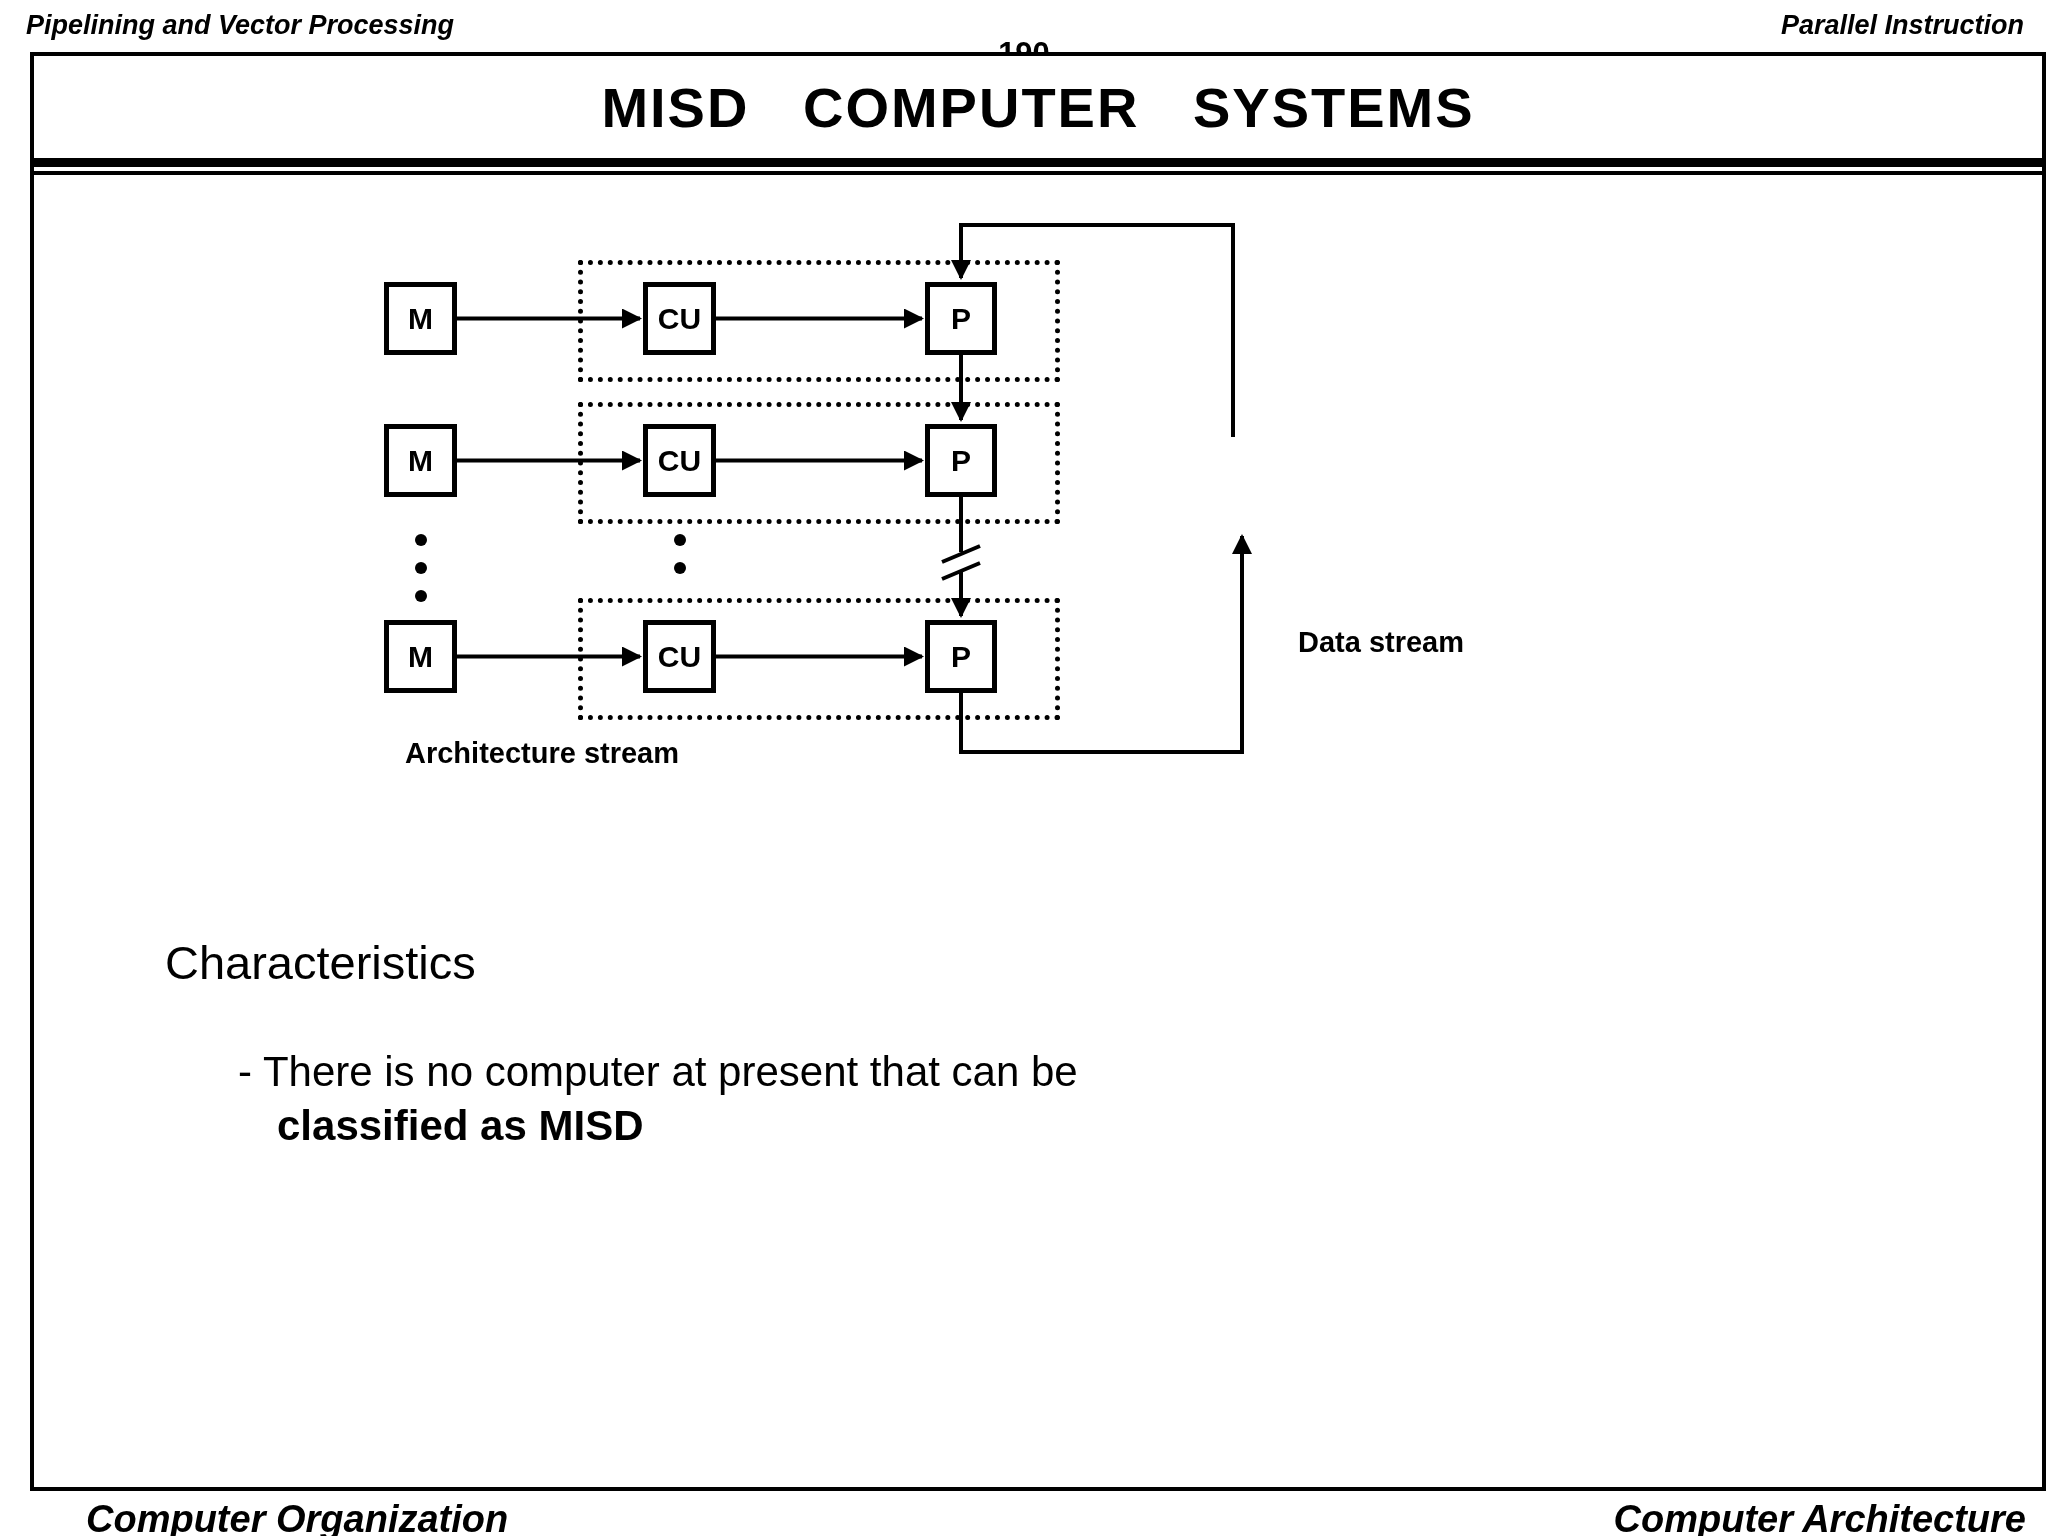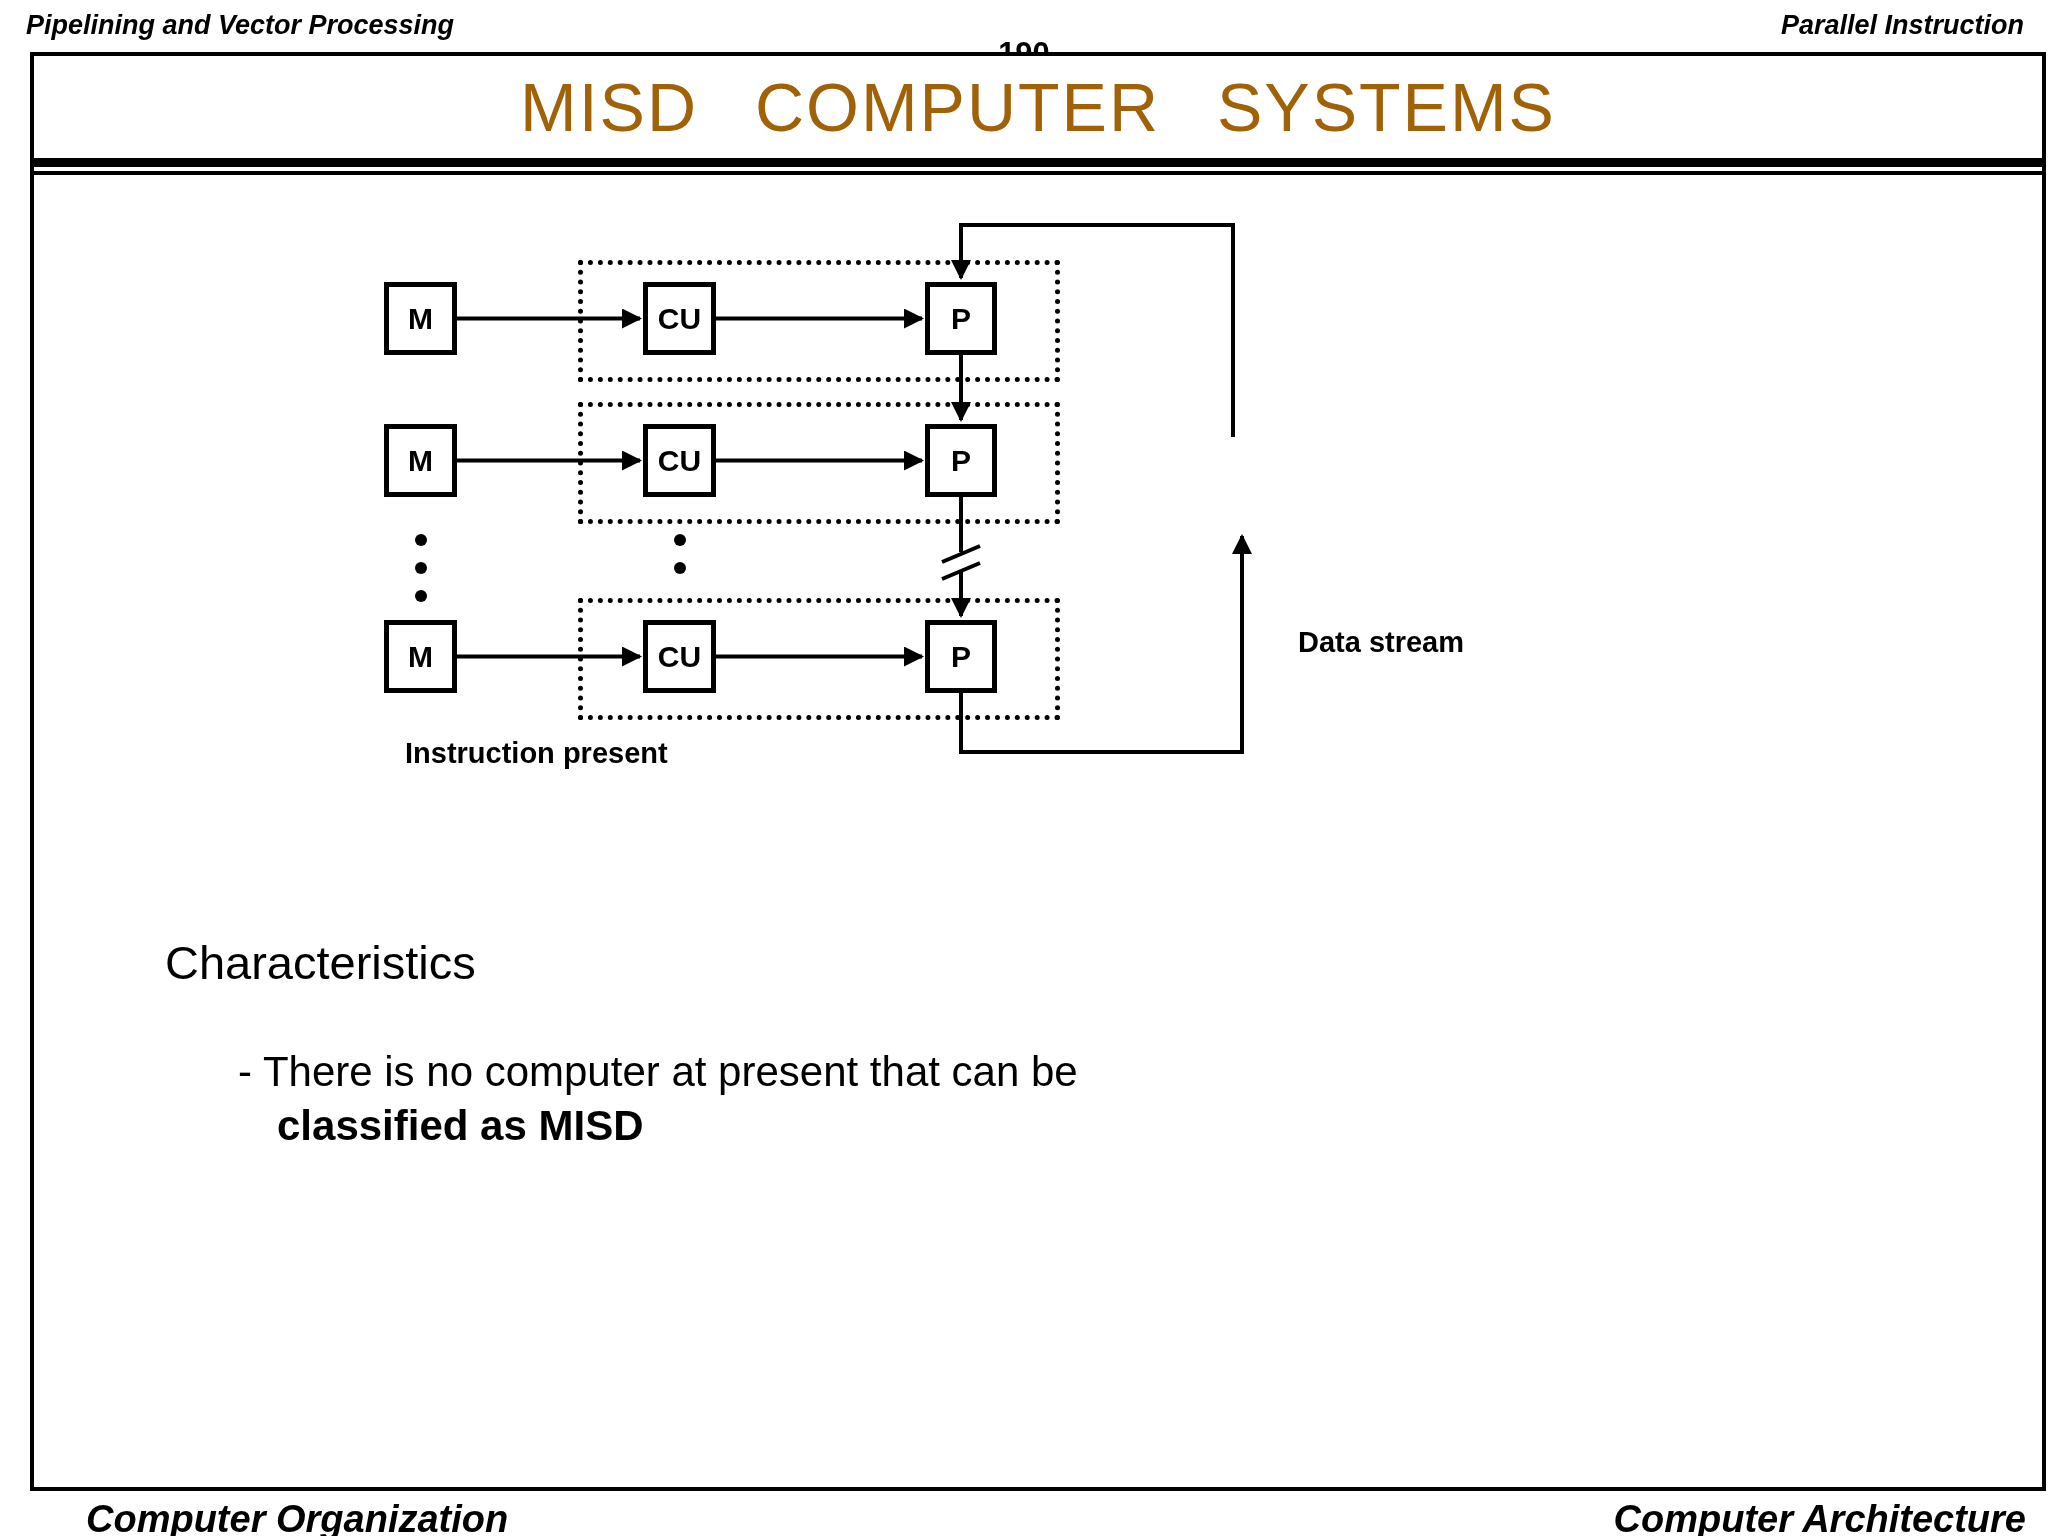--- a/index.html
+++ b/index.html
@@ -17,21 +17,21 @@
   
   .frame {
     position:absolute; left:30px; top:52px; right:2px; bottom:45px;
     border:4px solid #000; background:#fff;
   }
   .title-band {
     position:absolute; left:0; top:0; width:100%; height:102px;
     display:flex; align-items:center; justify-content:center;
   }
   .title {
-    font-size:68px; font-weight:normal; color:#a16207;
+    font-size:56px; font-weight:bold; color:#000000;
     letter-spacing:2px; word-spacing:36px; white-space:nowrap;
   }
   .double-rule {
     position:absolute; left:0; top:102px; width:100%; height:17px;
     border-top:9px solid #000; border-bottom:4px solid #000;
   }
 
   
   .diagram { position:absolute; left:0; top:0; width:2048px; height:1536px; }
   .dbox {
@@ -137,21 +137,21 @@
 
     <div class="dbox box-s cu1">CU</div>
     <div class="dbox box-s cu2">CU</div>
     <div class="dbox box-s cu3">CU</div>
 
     <div class="dbox p1">P</div>
     <div class="dbox p2">P</div>
     <div class="dbox p3">P</div>
 
 
-    <div class="diag-label lbl-instr">Instruction present</div>
+    <div class="diag-label lbl-instr">Architecture stream</div>
     <div class="diag-label lbl-data">Data stream</div>
   </div>
 
   <div class="characteristics">Characteristics</div>
   <div class="bullet-1">- There is no computer at present that can be</div>
   <div class="bullet-2">classified as MISD</div>
 
   <div>
     <span class="ftr-left">Computer Organization</span>
     <span class="ftr-right">Computer Architecture</span>

